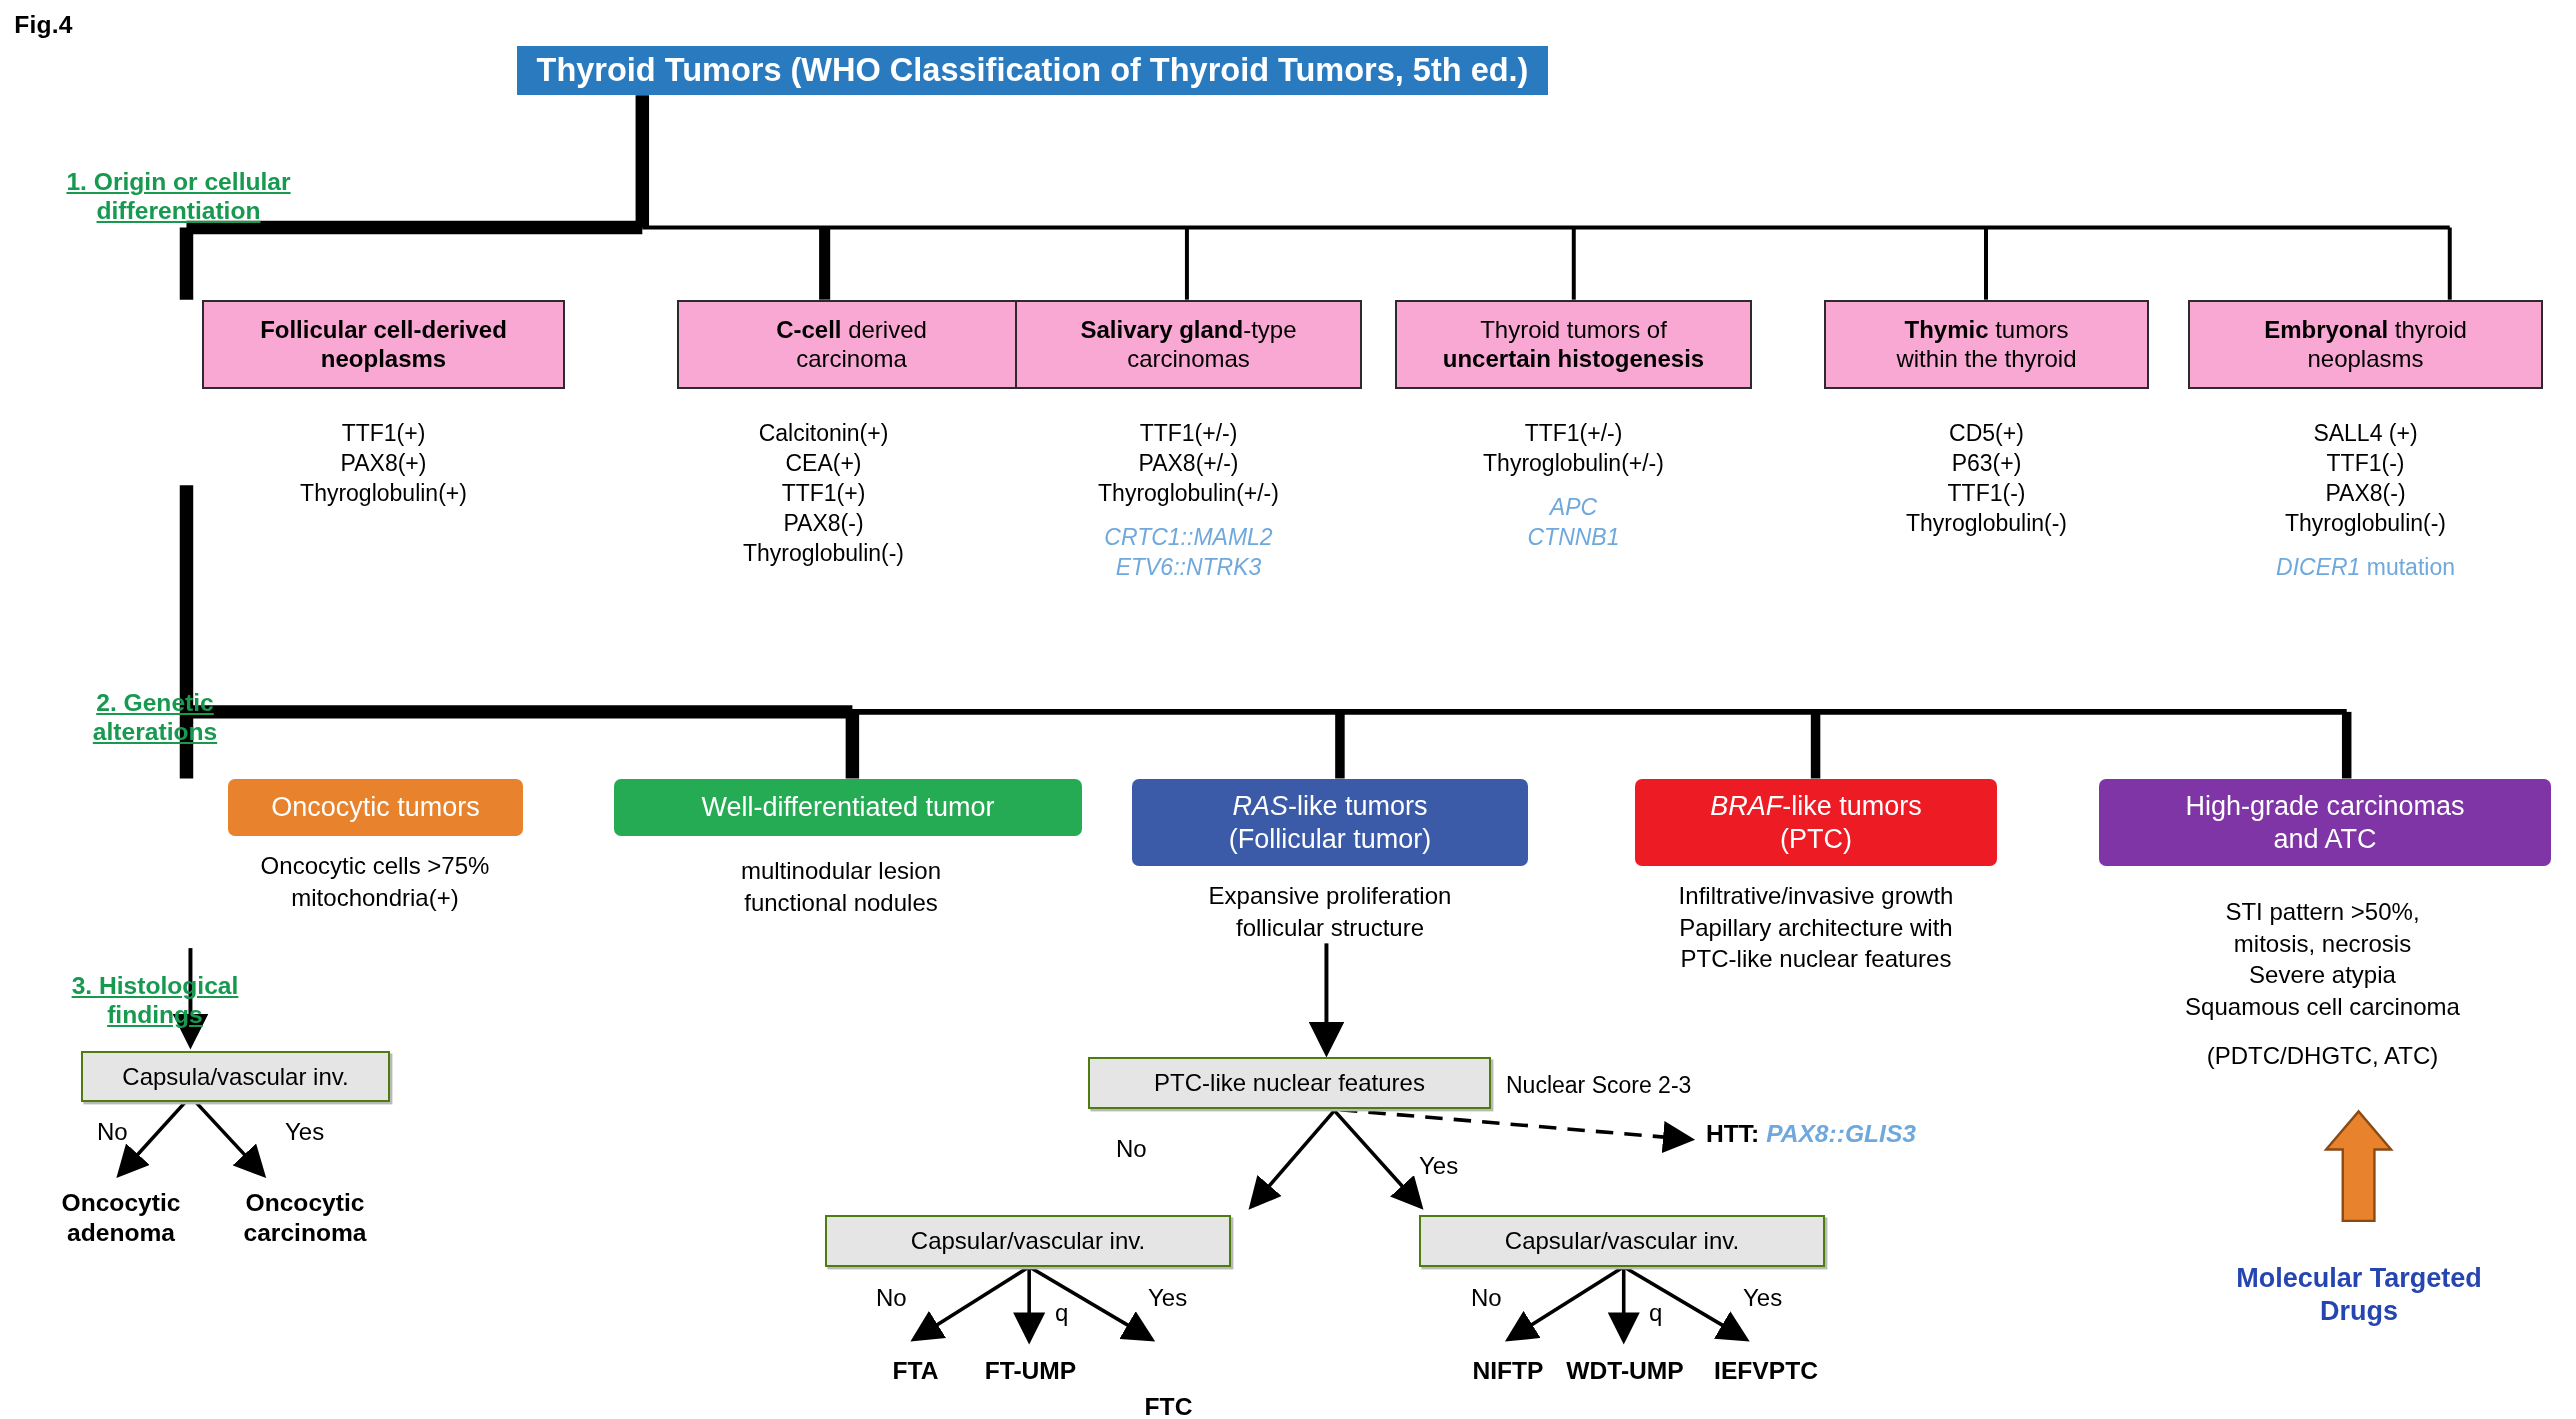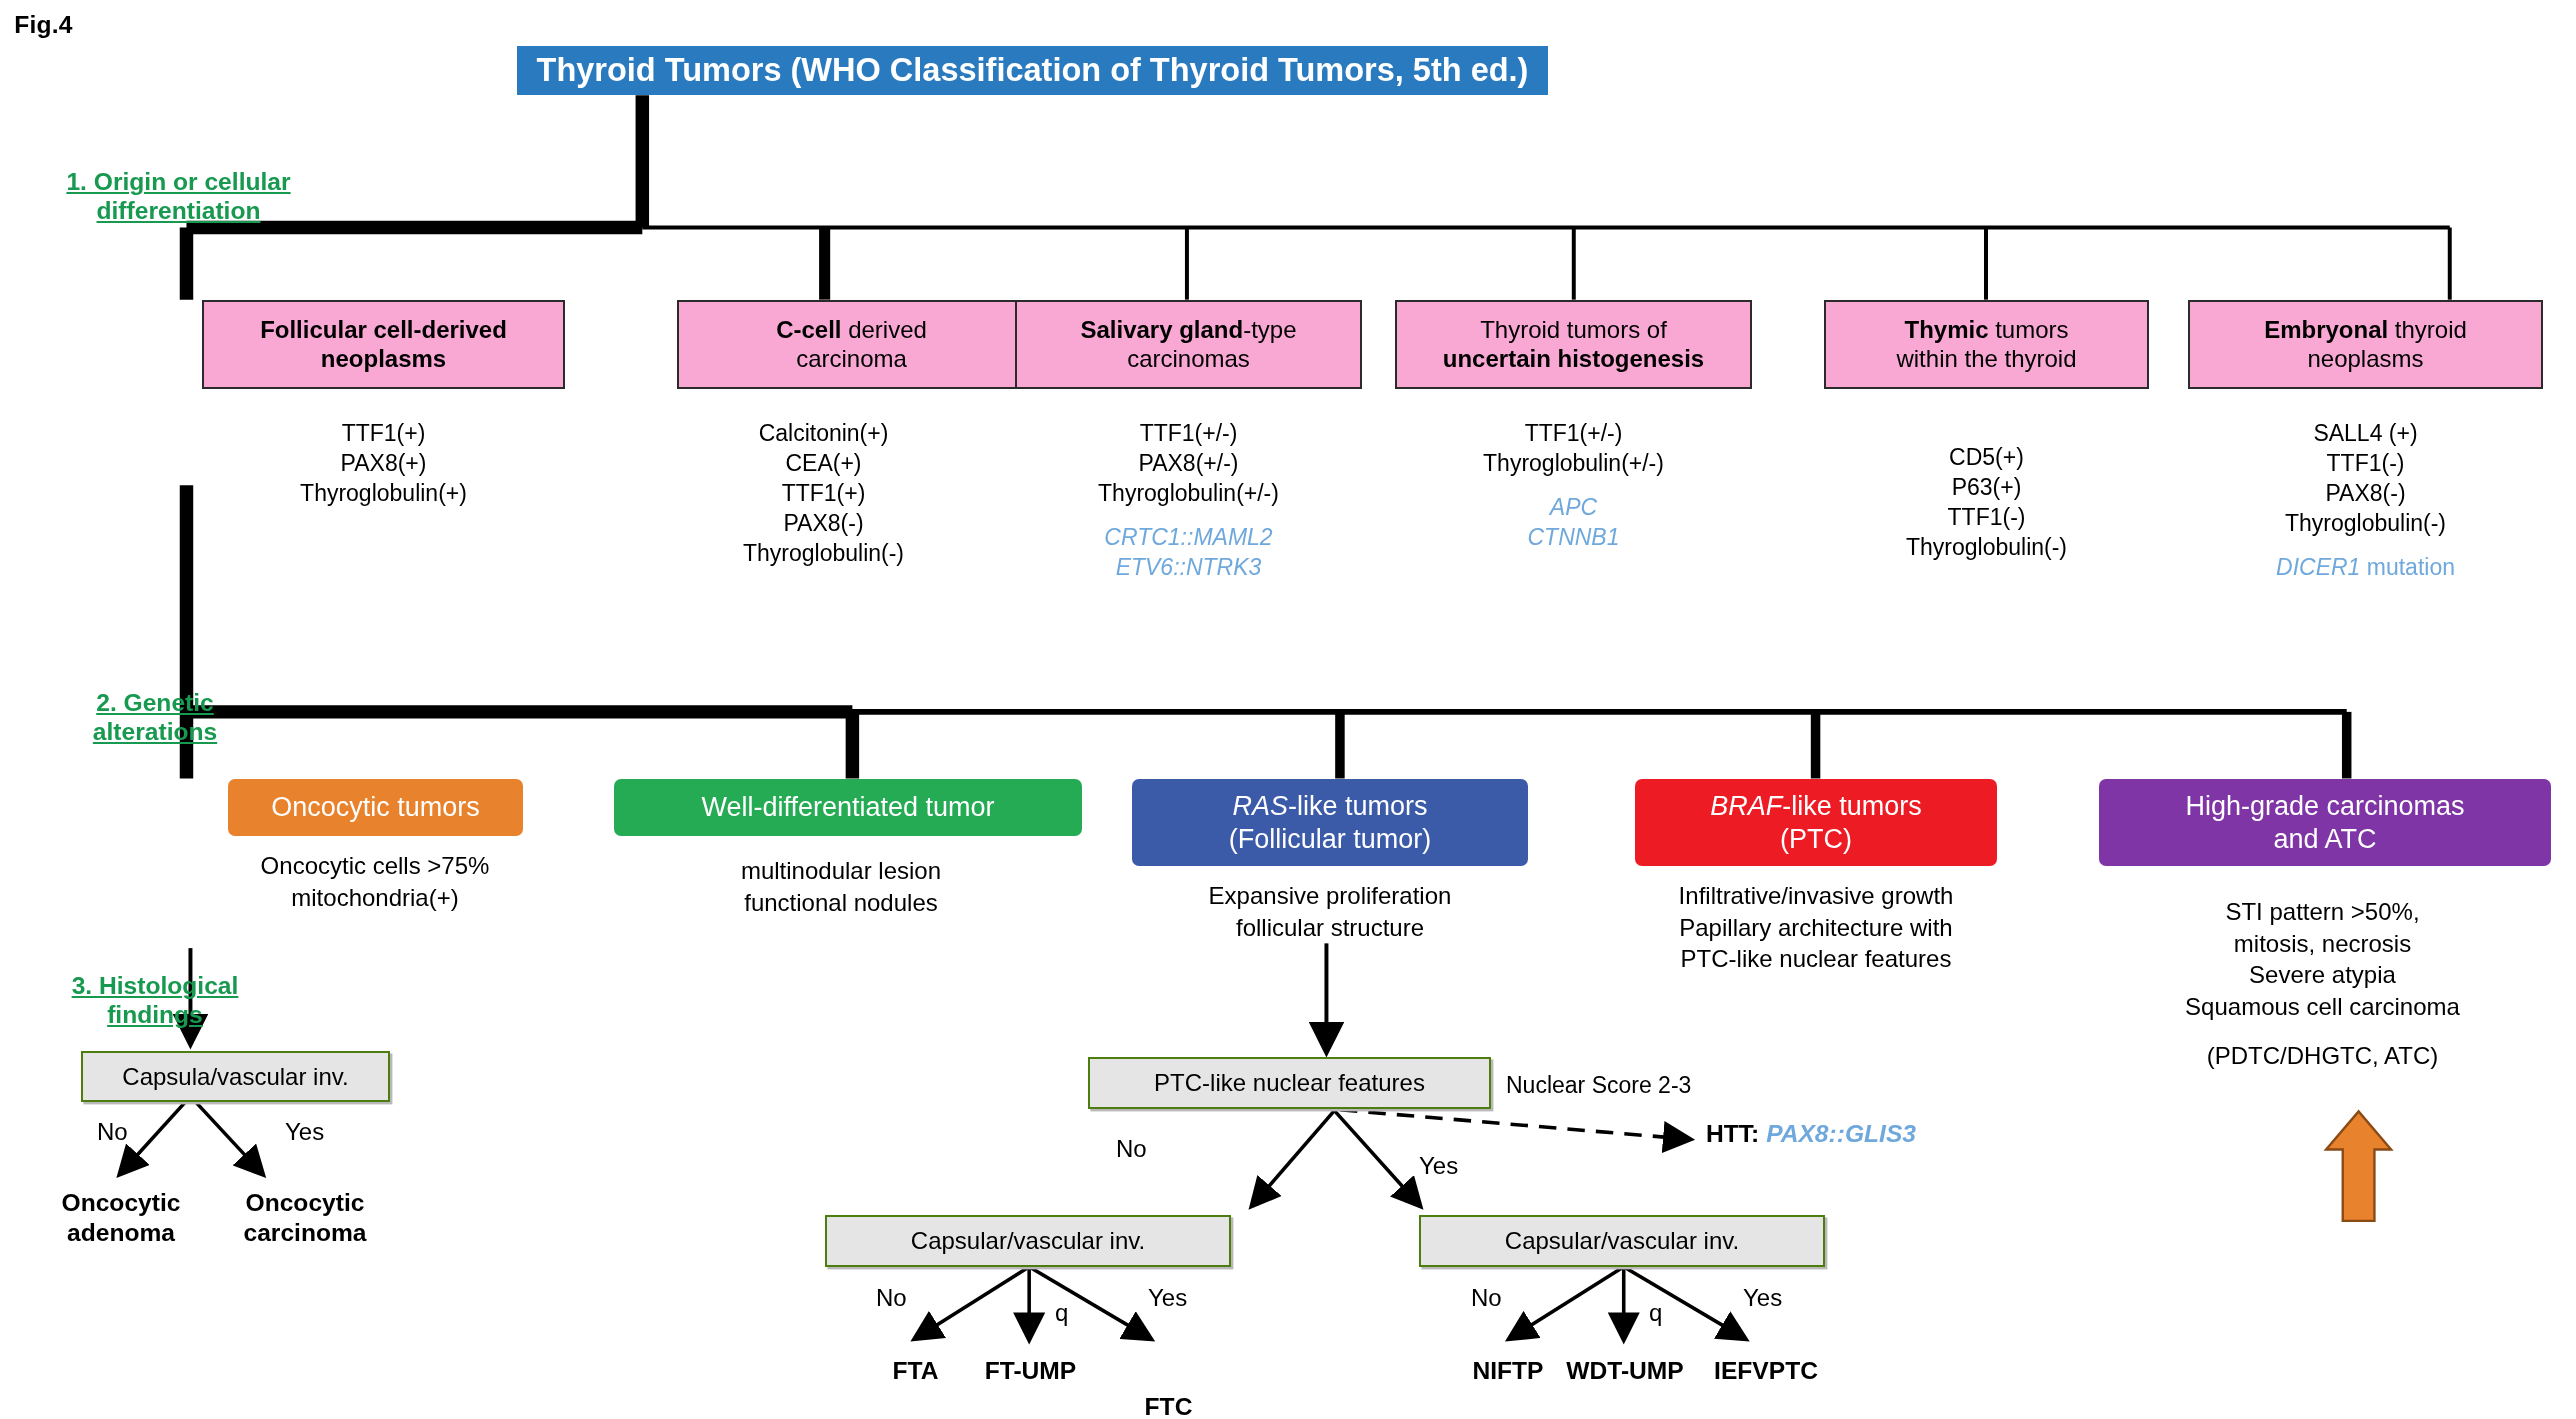--- a/index.html
+++ b/index.html
@@ -172,21 +172,21 @@
     <div>Thyroglobulin(+/-)</div>
     <div style="height:14.3px;"></div>
     <div class="gene">APC</div>
     <div class="gene">CTNNB1</div>
   </div>
 
   <div class="abs cat-box" style="left:1824px;top:300px;width:325px;height:89px;">
     <div><b>Thymic</b><span> tumors</span><br>
       <span>within the thyroid</span></div>
   </div>
-  <div class="abs cat-sub" style="left:1824px;top:419px;width:325px;margin-top:24px;">
+  <div class="abs cat-sub" style="left:1824px;top:419px;width:325px;">
     <div>CD5(+)</div>
     <div>P63(+)</div>
     <div>TTF1(-)</div>
     <div>Thyroglobulin(-)</div>
   </div>
 
   <div class="abs cat-box" style="left:2188px;top:300px;width:355px;height:89px;">
     <div><b>Embryonal</b><span> thyroid</span><br>
       <span>neoplasms</span></div>
   </div>
@@ -287,15 +287,19 @@
   <div class="abs dec-box" style="left:1419px;top:1215px;width:406px;height:52px;">
     <span>Capsular/vascular inv.</span>
   </div>
   <div class="abs yn" style="left:1471px;top:1284px;">No</div>
   <div class="abs yn" style="left:1649px;top:1299px;">q</div>
   <div class="abs yn" style="left:1743px;top:1284px;">Yes</div>
   <div class="abs term" style="left:1423px;top:1356px;width:170px;">NIFTP</div>
   <div class="abs term" style="left:1540px;top:1356px;width:170px;">WDT-UMP</div>
   <div class="abs term" style="left:1681px;top:1356px;width:170px;">IEFVPTC</div>
 
+  <div class="abs" id="mtd" style="left:2157px;top:1262px;width:404px;">
+    <span>Molecular Targeted</span><br>
+    <span>Drugs</span>
+  </div>
 
 </div>
 
 
 </body></html>

